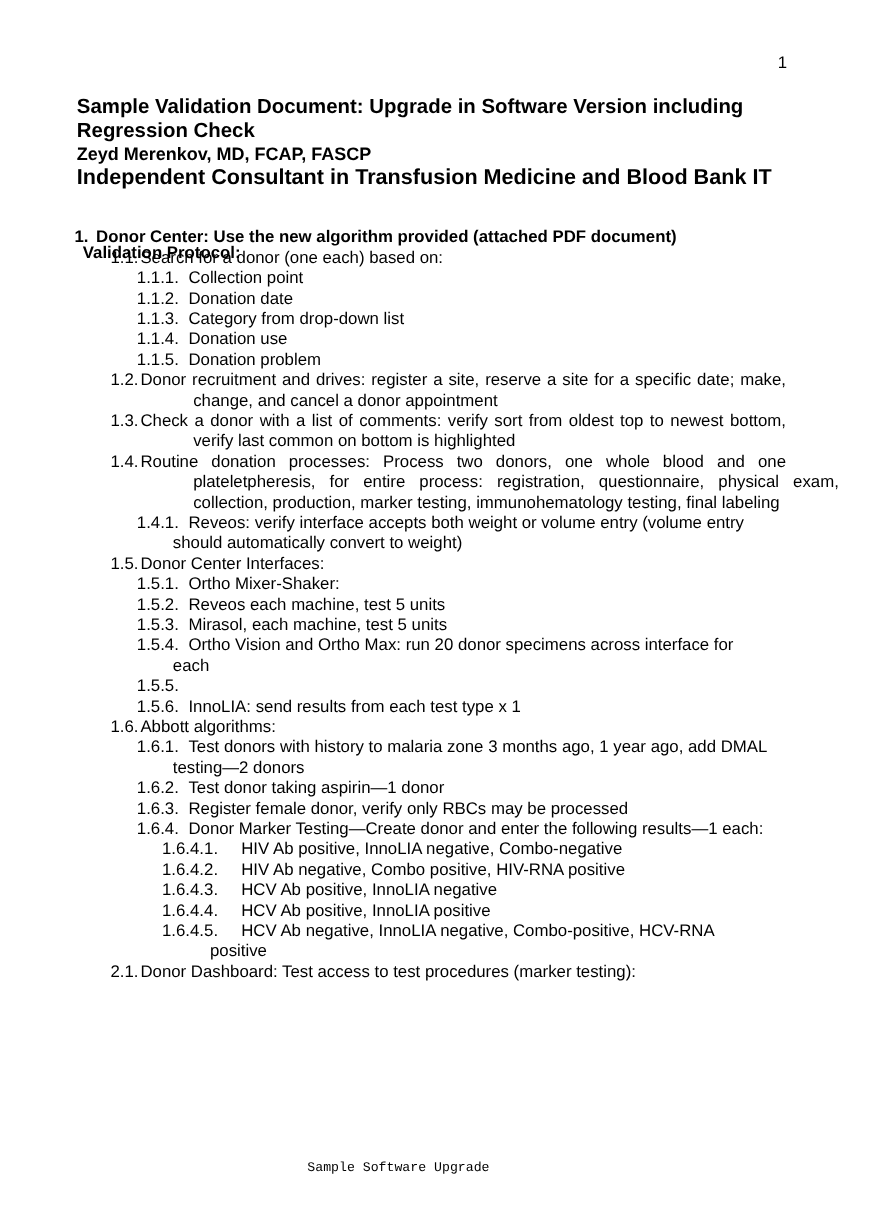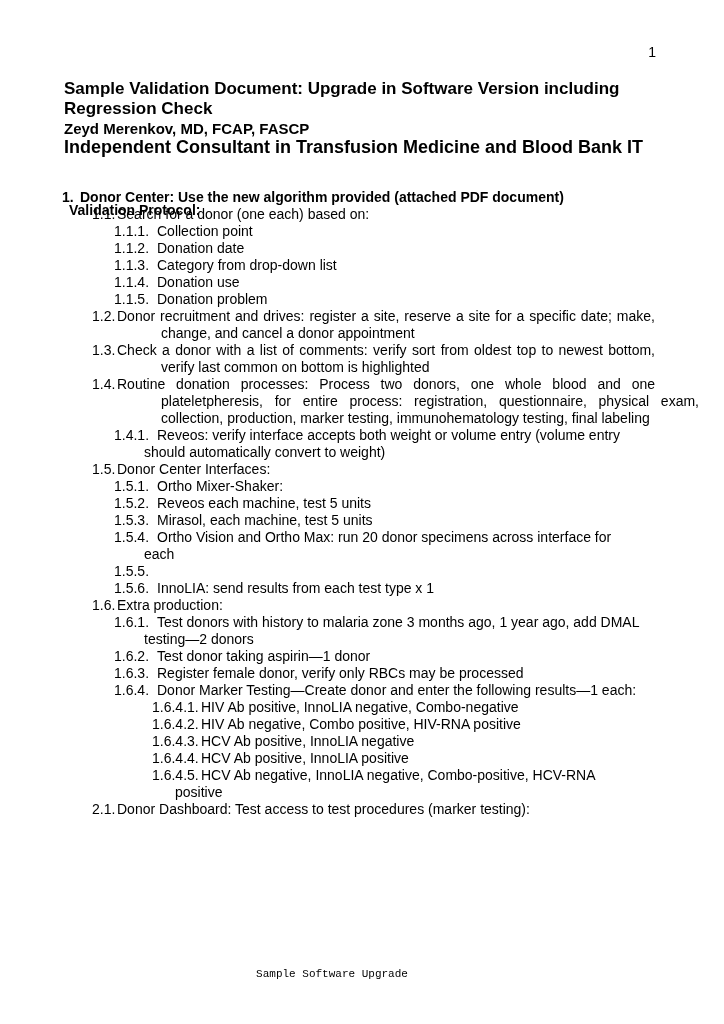--- a/index.html
+++ b/index.html
@@ -13,21 +13,21 @@
   .protocol { position: absolute; left: 0; top: 189px; width: 724px; font-size: 14px; line-height: 17px; }
   .row { position: relative; white-space: nowrap; }
   .num { position: absolute; }
   .txt { position: absolute; }
   .row.l0 .num { left: 62px; font-weight: bold; }
   .row.l0 .txt { left: 80px; font-weight: bold; }
   .row.l1 .num { left: 92px; text-align: center; }
   .row.l1 .txt { left: 117px; }
   .row.l2 .num { left: 114px; }
   .row.l2 .txt { left: 157px; }
-  .row.l3 .num { left: 152px; }
+  .row.l3 .num { left: 135px; }
   .row.l3 .txt { left: 201px; }
   .cont { position: absolute; }
   .row.l1 .cont { left: 117px; margin-left: 44px; }
   .row.l2 .cont { left: 144px; }
   .row.l3 .cont { left: 175px; }
   .row.just .txt { width: 538px; text-align: justify; text-align-last: justify; }
   .footer { position: absolute; top: 967px; left: 0; width: 724px; text-align: center; font-size: 11px; }
   .footer span { margin-left: -60px; font-family: Liberation Mono, monospace; }
 </style>
 </head>
@@ -112,21 +112,21 @@
   </div>
   <div class="row l2" style="height:17px">
     <span class="num">1.5.5.</span>
   </div>
   <div class="row l2" style="height:17px">
     <span class="num">1.5.6.</span>
     <span class="txt">InnoLIA: send results from each test type x 1</span>
   </div>
   <div class="row l1" style="height:17px">
     <span class="num">1.6.</span>
-    <span class="txt">Extra production:</span>
+    <span class="txt">Abbott algorithms:</span>
   </div>
   <div class="row l2" style="height:34px">
     <span class="num">1.6.1.</span>
     <span class="txt">Test donors with history to malaria zone 3 months ago, 1 year ago, add DMAL</span>
     <span class="cont" style="top:17px">testing—2 donors</span>
   </div>
   <div class="row l2" style="height:17px">
     <span class="num">1.6.2.</span>
     <span class="txt">Test donor taking aspirin—1 donor</span>
   </div>

